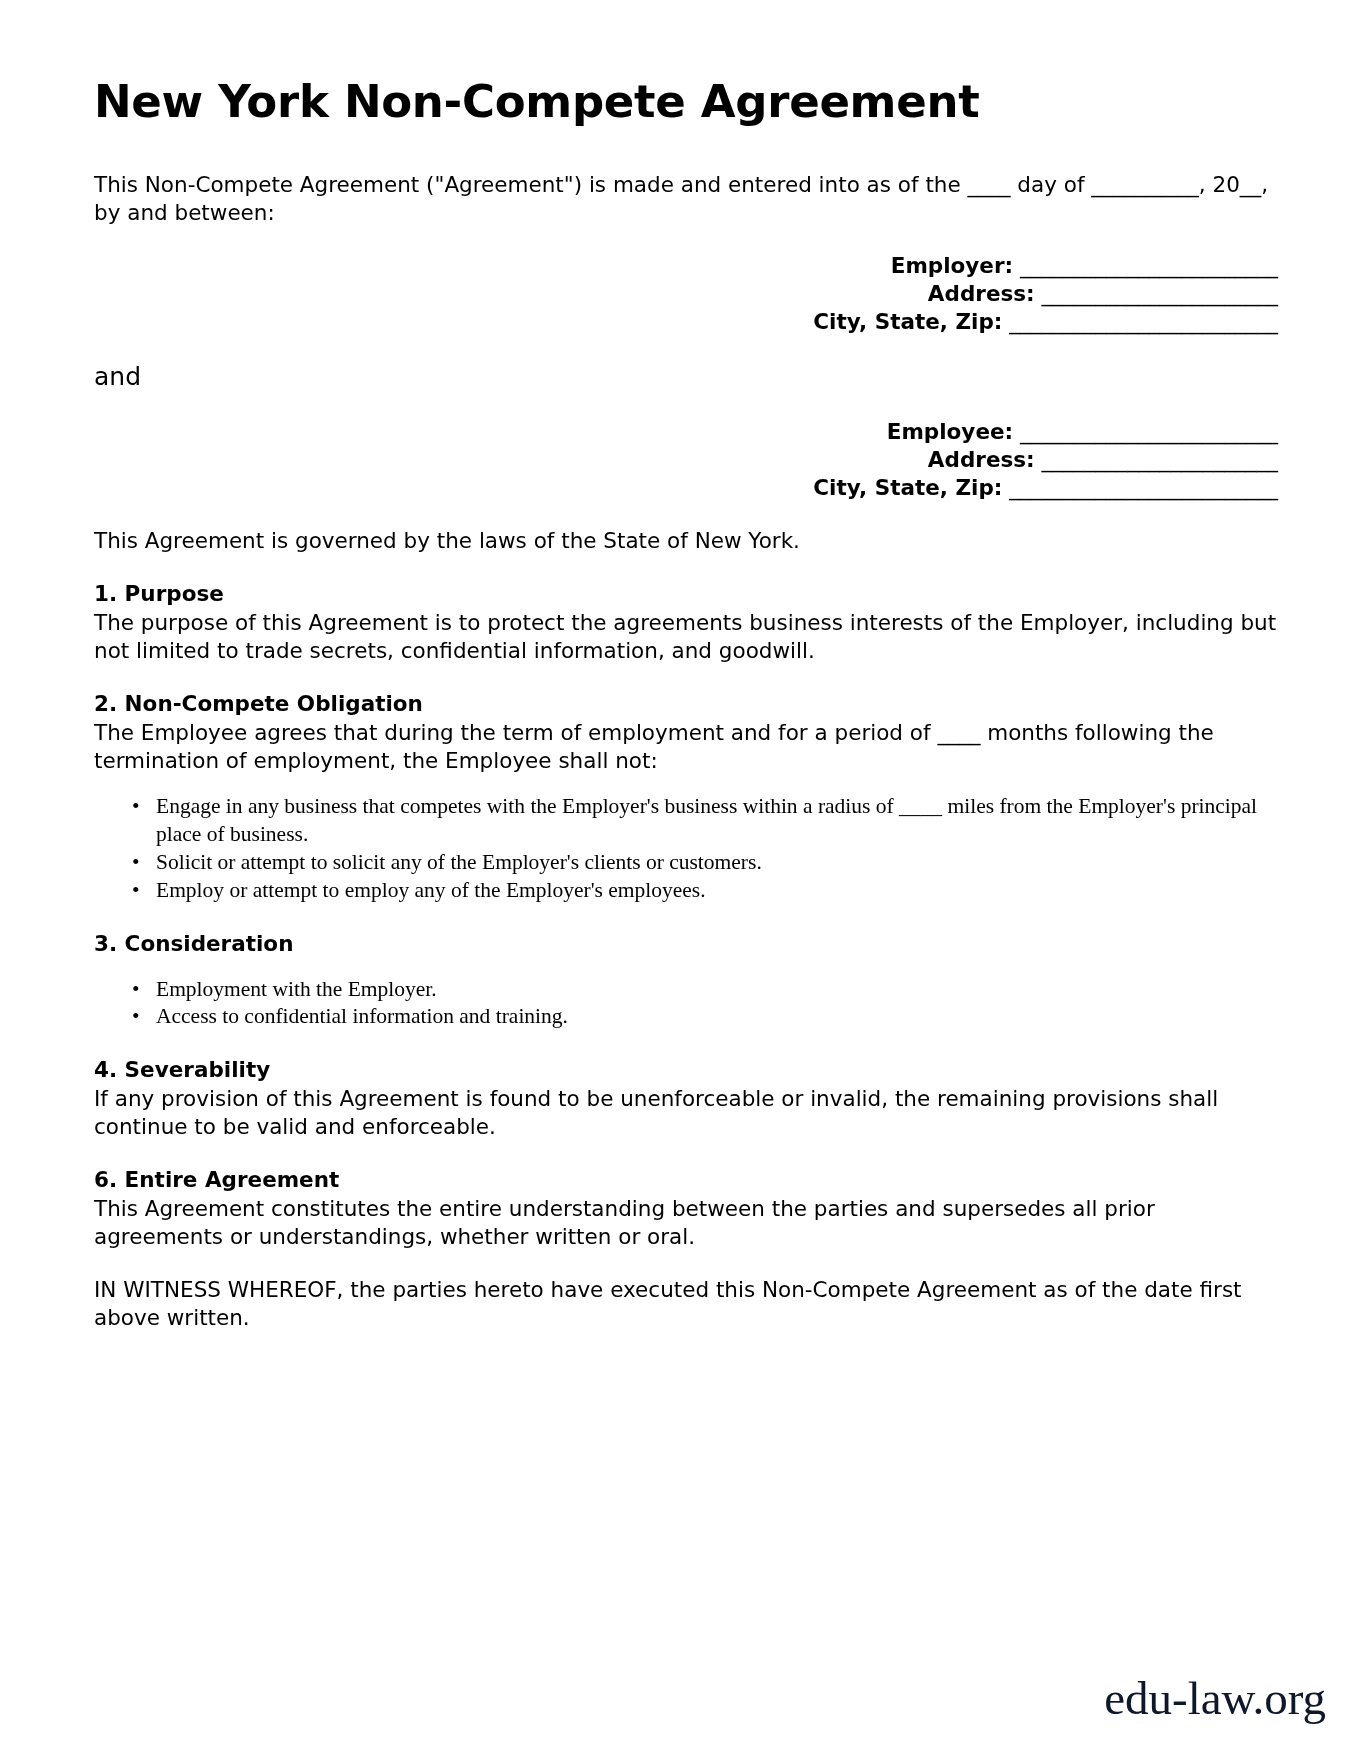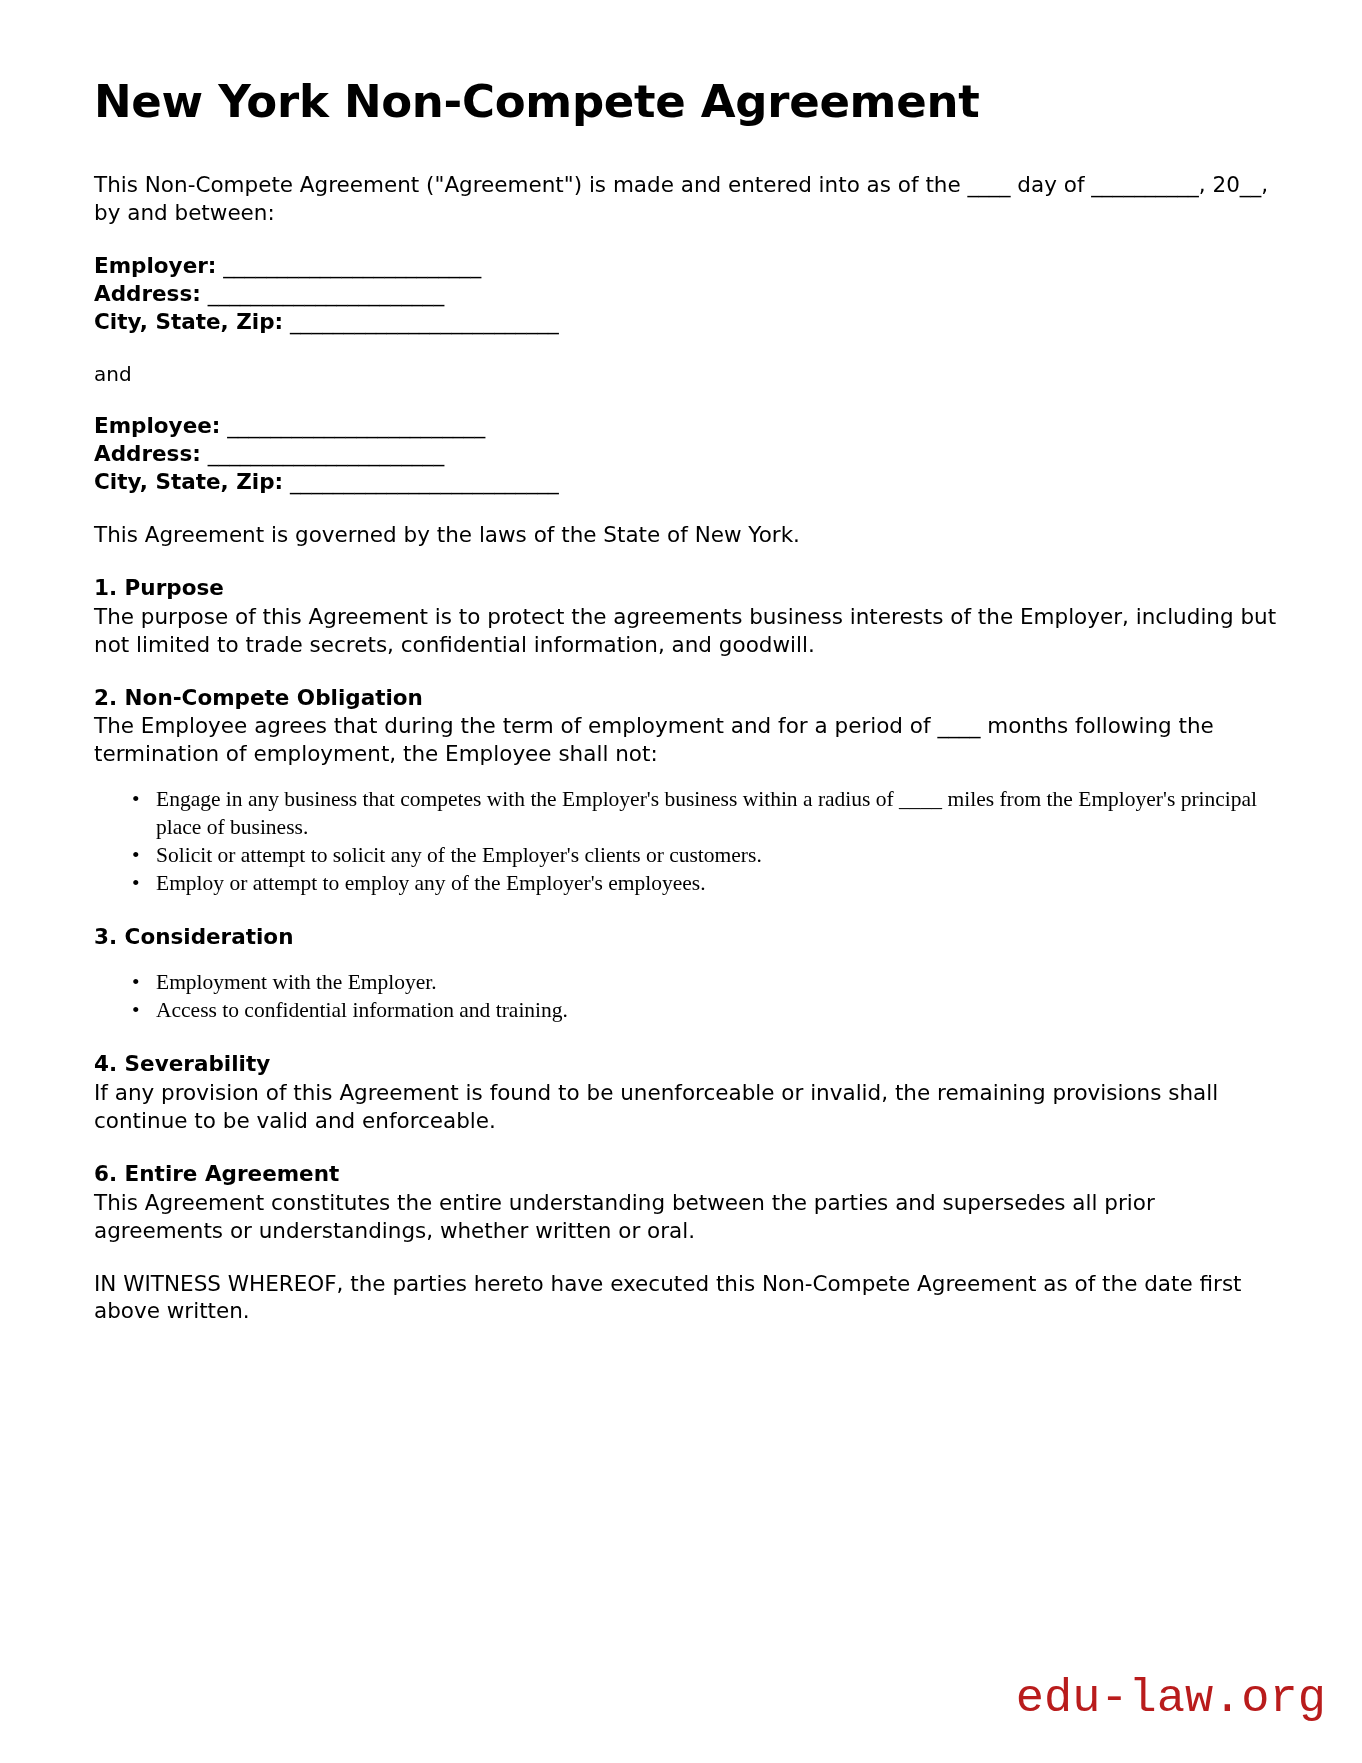--- a/index.html
+++ b/index.html
@@ -36,20 +36,21 @@
   p.tight {
     margin-bottom: 0;
   }
   .party-block {
     font-size: 21.5px;
     line-height: 1.30;
     margin: 0 0 25px 0;
   }
   .party-line {
     white-space: nowrap;
+    text-align: right;
   }
   .party-label {
     font-weight: bold;
   }
   .blank {
     letter-spacing: 0px;
   }
   h2.section-heading {
     font-size: 21.5px;
     font-weight: bold;
@@ -74,28 +75,28 @@
   ul.bullets li::before {
     content: "\2022";
     position: absolute;
     left: -24px;
     top: 0;
   }
   .watermark {
     position: absolute;
     right: 64px;
     bottom: 38px;
-    font-family: Liberation Mono, monospace;
+    font-family: Liberation Serif, serif;
     font-size: 47px;
-    color: #b91c1c;
+    color: #0f172a;
     letter-spacing: 0px;
     white-space: nowrap;
   }
   .and-line {
-    font-size: 20px;
+    font-size: 25px;
     line-height: 1.30;
     margin: 0 0 25px 0;
   }
 </style>
 </head>
 <body>
 
 <div class="page">
 
   <h1 class="doc-title">New York Non-Compete Agreement</h1>

